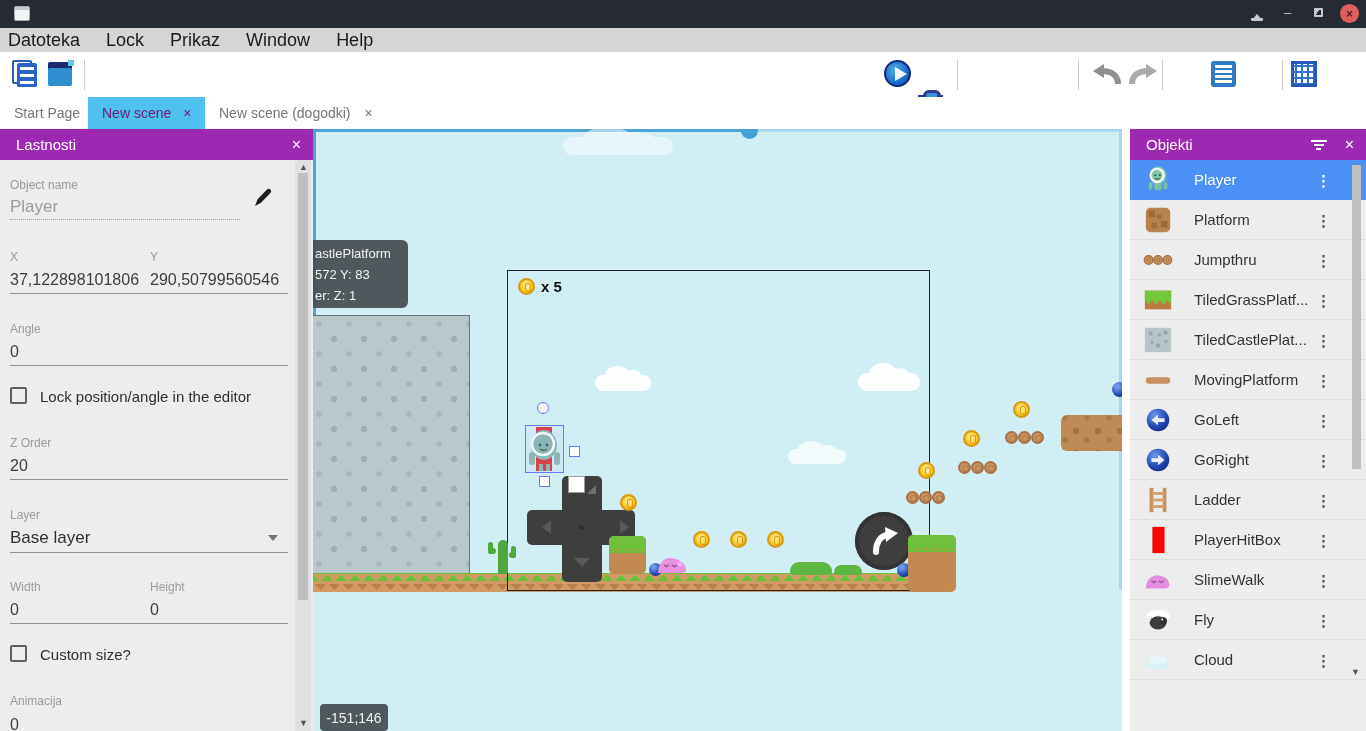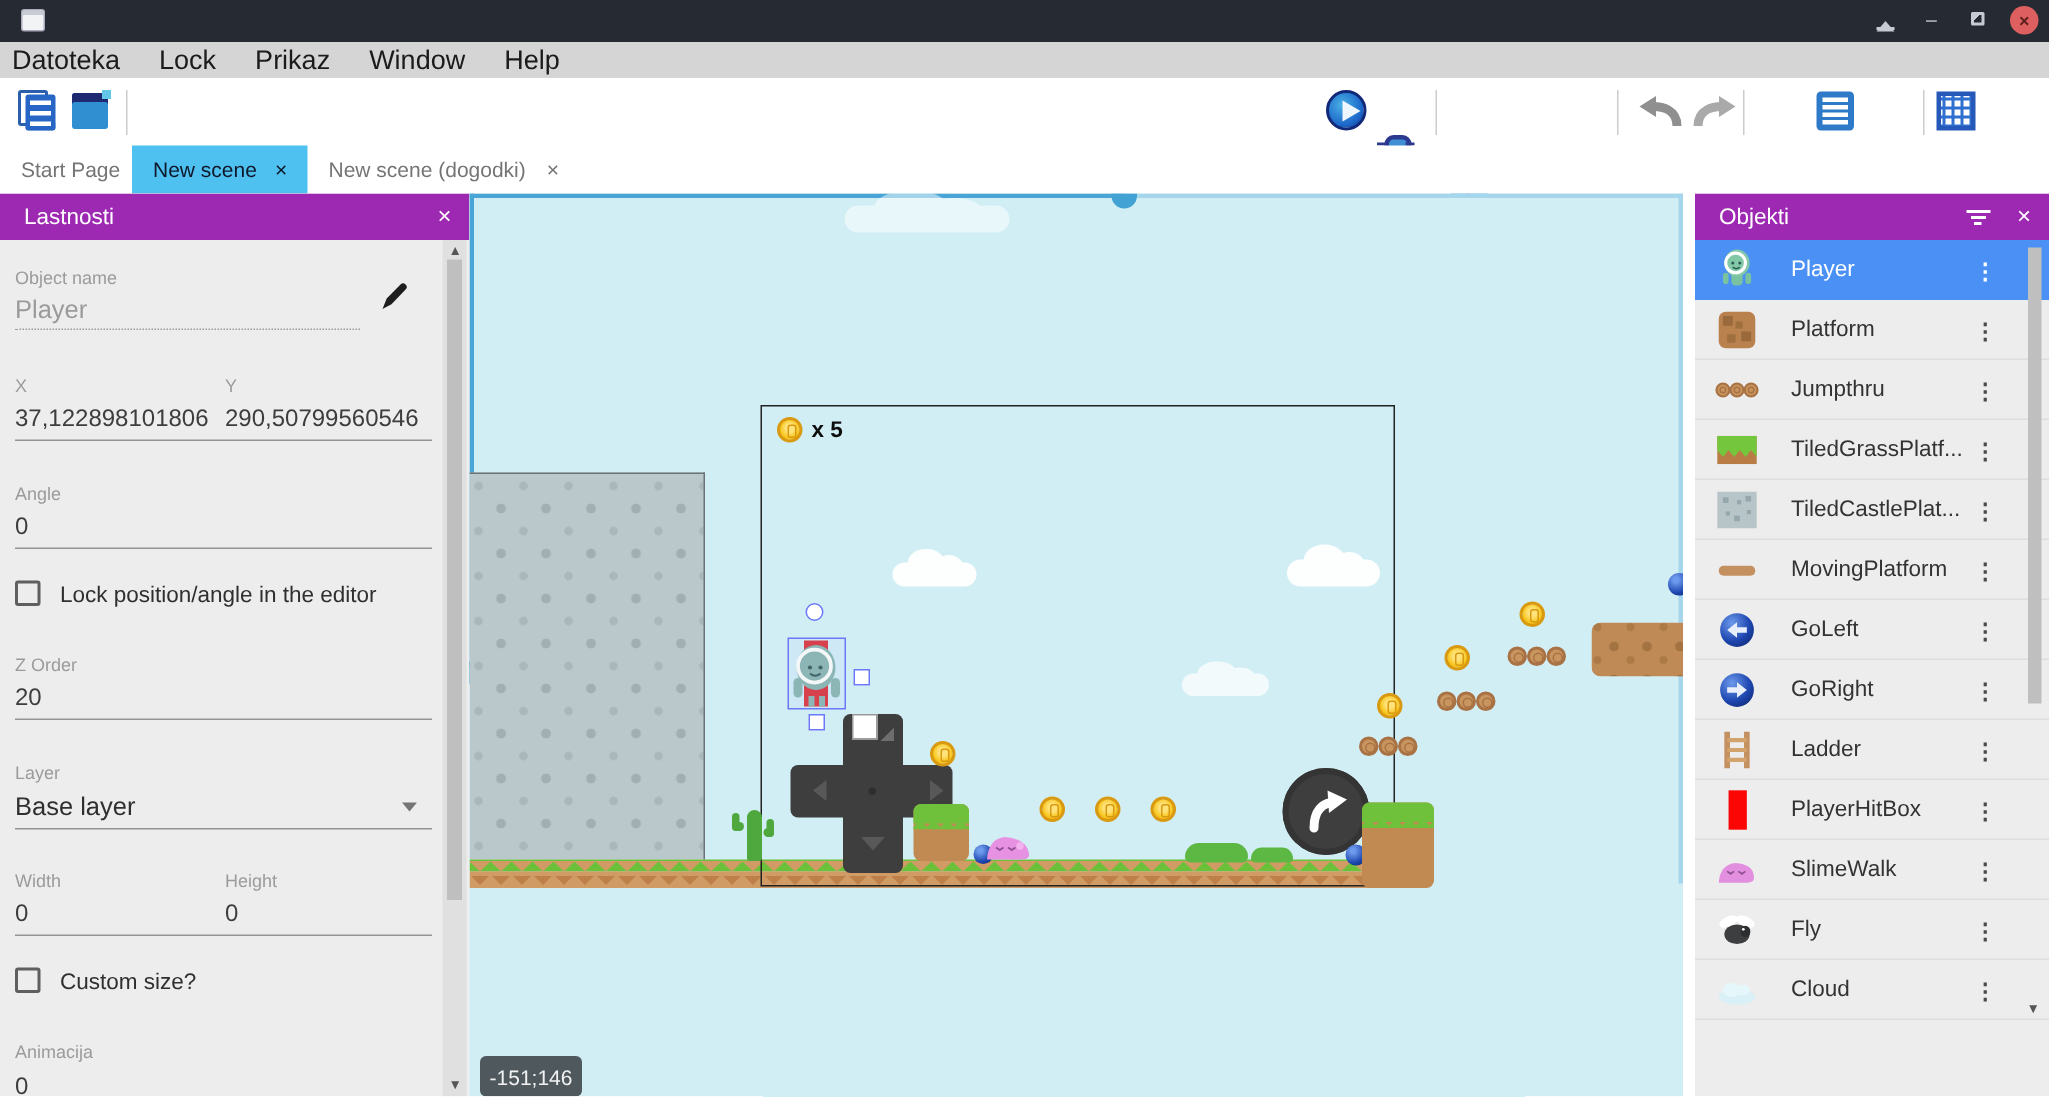--- a/index.html
+++ b/index.html
@@ -48,21 +48,21 @@
   .i-layers{width:28px;height:28px;position:relative;}
   .i-layers .back{position:absolute;right:0;top:0;width:20px;height:20px;background:#1d2a72;border-radius:3px;}
   .i-layers .front{position:absolute;left:0;bottom:0;width:20px;height:20px;background:#2f79c9;border-radius:3px;}
   .i-grid{width:26px;height:26px;border:3px solid #2558b8;background:linear-gradient(90deg,#2f6fd0 2px,transparent 2px) 1px 0/6px 6px,linear-gradient(#2f6fd0 2px,transparent 2px) 0 1px/6px 6px,#fff;}
   .i-zoom11{width:23px;height:23px;border:3px solid #3f9fd8;border-radius:50%;color:#2558b8;font-size:8px;font-weight:bold;display:flex;align-items:center;justify-content:center;position:relative;background:#fff;}
   .i-zoom11::after{content:"";position:absolute;right:-6px;bottom:-4px;width:8px;height:3px;background:#3f9fd8;transform:rotate(45deg);}
 
   
   .tabbar{left:0;top:97px;width:1366px;height:32px;background:#fff;}
   .tab{height:32px;display:flex;align-items:center;gap:14px;padding:0 14px;font-size:14px;color:#757575;}
-  .tab.active{background:#4ec1f0;color:#0f172a;gap:12px;}
+  .tab.active{background:#4ec1f0;color:#701a75;gap:12px;}
   .tab .x{font-size:14px;color:inherit;}
 
   
   .panel-header{height:31px;background:#9d28b1;color:#fff;display:flex;align-items:center;padding:0 12px 0 16px;font-size:15px;}
   .panel-header .x{margin-left:auto;font-size:16px;}
   .props{left:0;top:129px;width:313px;height:602px;background:#ededed;overflow:hidden;}
   .label{font-size:12px;color:#9b9b9b;}
   .value{font-size:16px;color:#3d3d3d;}
   .line{border-bottom:1px solid #949494;}
   .dotline{border-bottom:1px dotted #9b9b9b;}
@@ -274,20 +274,25 @@
     <div class="a" style="left:-5px;top:311px;width:17px;height:17px;border-radius:50%;background:#42a2d4;"></div>
     <div class="a" style="left:806px;top:0;width:3px;height:460px;background:#a5d6ec;"></div>
 
     <div class="a castle" style="left:0;top:186px;width:157px;height:258px;"></div>
 
     <div class="a" style="left:0;top:444px;width:617px;height:8px;background:#6cc13a;"></div>
     <div class="a" style="left:0;top:452px;width:617px;height:11px;background:#d09b64;"></div>
     <div class="a zz-up" style="left:0;top:445px;width:617px;height:7px;"></div>
     <div class="a zz-dk" style="left:0;top:455px;width:617px;height:6px;"></div>
 
+    <div class="a tooltip" style="left:0;top:111px;width:95px;height:68px;border-radius:0 6px 6px 0;padding:3px 6px 3px 2px;line-height:21px;">
+      <div>astlePlatform</div>
+      <div>572  Y: 83</div>
+      <div>er:   Z: 1</div>
+    </div>
 
     <div class="a" style="left:194px;top:141px;width:423px;height:321px;border:1px solid #222;"></div>
 
     <div class="a coin" style="left:205px;top:149px;width:17px;height:17px;"></div>
     <div class="a" style="left:228px;top:149px;font-size:15px;font-weight:bold;color:#0d0d0d;">x 5</div>
 
     <div class="a cloud" style="left:250px;top:8px;width:110px;height:18px;opacity:.5;"></div>
     <div class="a cloud" style="left:282px;top:246px;width:56px;height:16px;"></div>
     <div class="a cloud" style="left:545px;top:244px;width:62px;height:18px;"></div>
     <div class="a cloud" style="left:475px;top:320px;width:58px;height:15px;opacity:.75;"></div>

